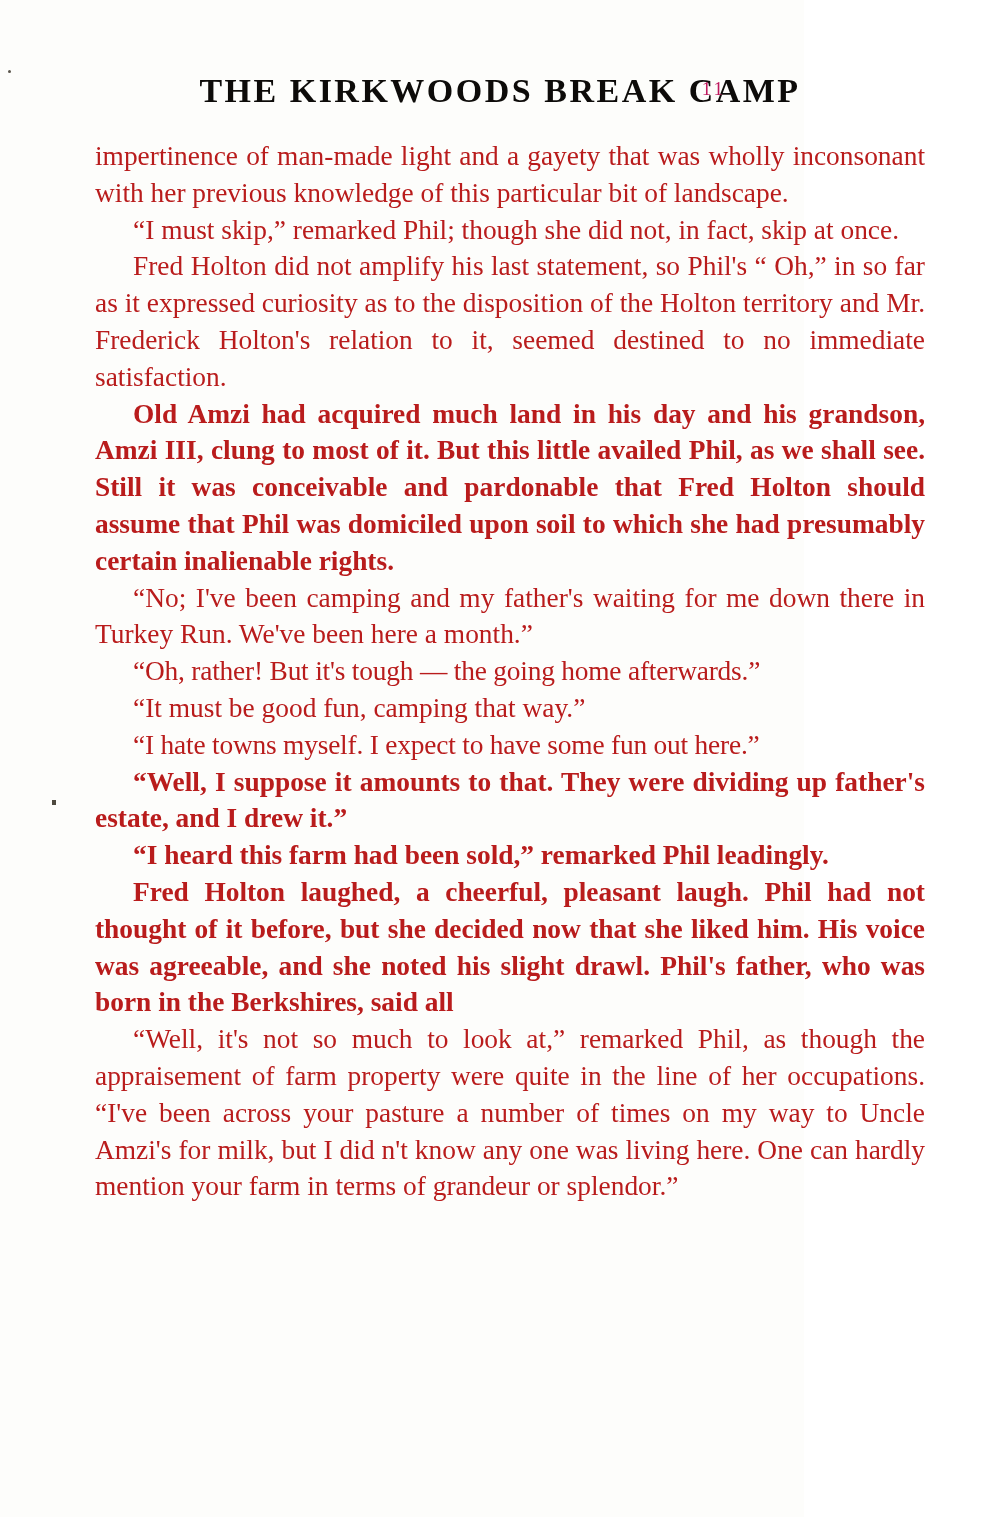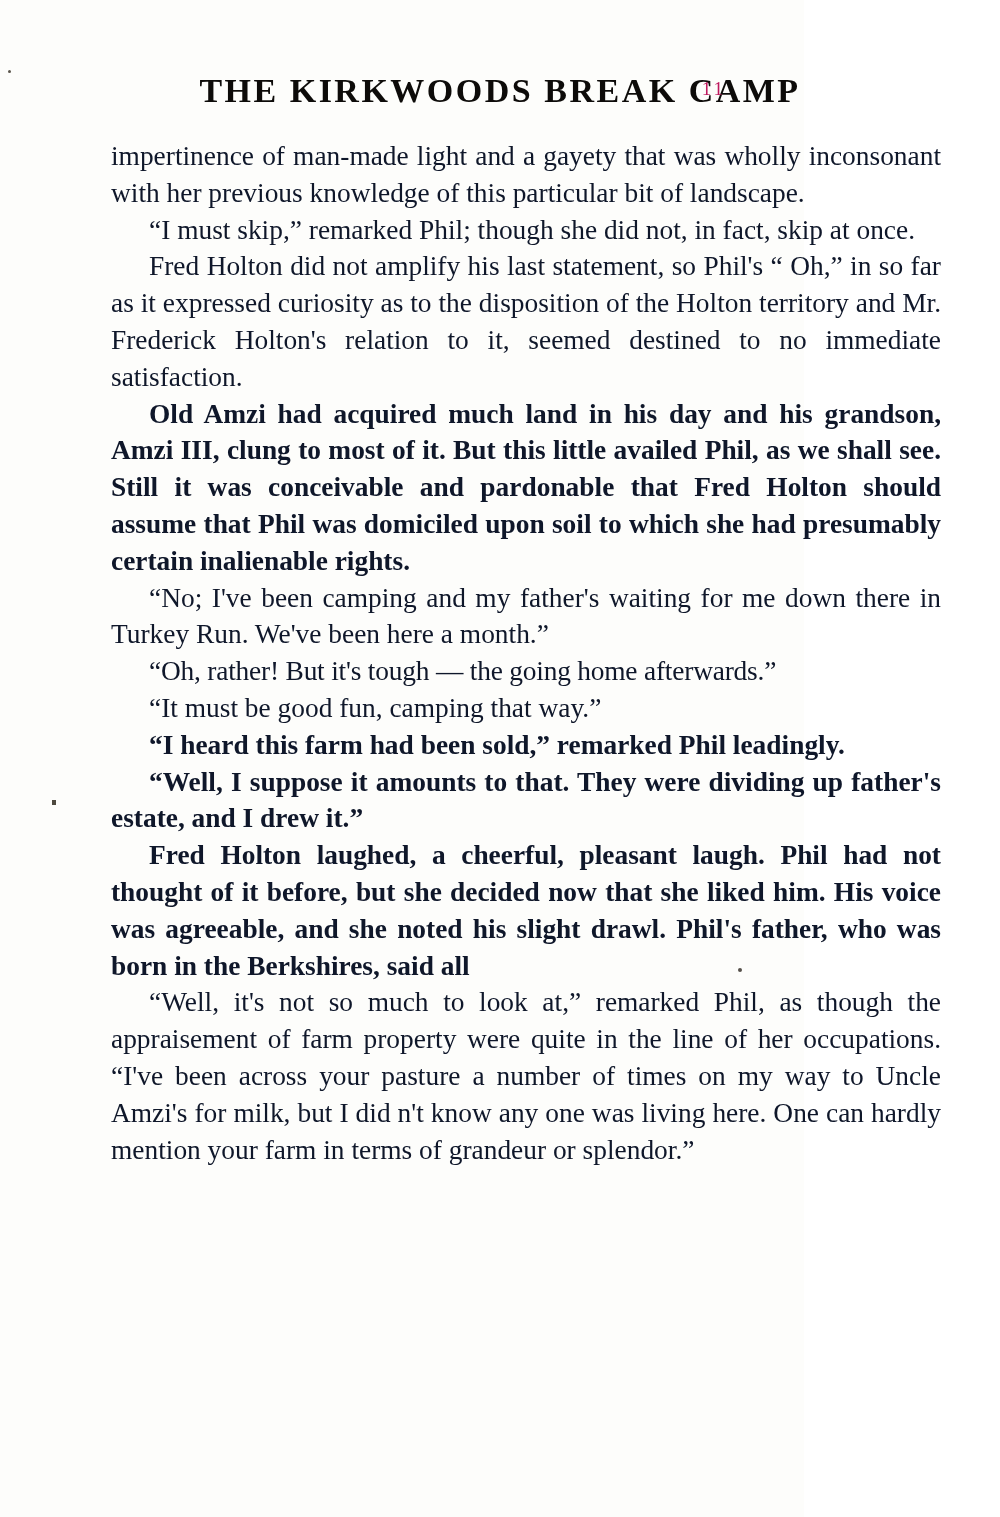--- a/index.html
+++ b/index.html
@@ -68,27 +68,27 @@
     position: absolute;
     right: 62px;
     top: 968px;
     width: 4px;
     height: 4px;
     background: #55504a;
     border-radius: 50%;
   }
   .body-text {
     position: absolute;
-    left: 111px;
+    left: 95px;
     top: 138px;
     width: 830px;
     font-size: 27.4px;
     line-height: 36.8px;
     text-align: justify;
-    color: #0f172a;
+    color: #b91c1c;
     -webkit-font-smoothing: none;
   }
   .body-text p {
     margin: 0;
     text-indent: 0;
   }
   .body-text p.indent {
     text-indent: 38px;
   }
   .p-bold {
@@ -116,19 +116,20 @@
   <div class="folio">11</div>
 
   <div class="body-text">
     <p>impertinence of man-made light and a gayety that was wholly inconsonant with her previous knowledge of this particular bit of landscape.</p>
     <p class="indent">“I must skip,” remarked Phil; though she did not, in fact, skip at once.</p>
     <p class="indent">Fred Holton did not amplify his last statement, so Phil's “ Oh,” in so far as it expressed curiosity as to the disposition of the Holton territory and Mr. Frederick Holton's relation to it, seemed destined to no immediate satisfaction.</p>
     <p class="indent p-bold">Old Amzi had acquired much land in his day and his grandson, Amzi III, clung to most of it.  But this little availed Phil, as we shall see.  Still it was conceivable and pardonable that Fred Holton should assume that Phil was domiciled upon soil to which she had presumably certain inalienable rights.</p>
     <p class="indent">“No; I've been camping and my father's waiting for me down there in Turkey Run.  We've been here a month.”</p>
     <p class="indent tight">“Oh, rather!  But it's tough — the going home afterwards.”</p>
     <p class="indent">“It must be good fun, camping that way.”</p>
+    <p class="indent tight">“I hate towns myself.  I expect to have some fun out here.”</p>
+    <p class="indent p-semi">“Well, I suppose it amounts to that.  They were dividing up father's estate, and I drew it.”</p>
     <p class="indent p-semi">“I heard this farm had been sold,” remarked Phil leadingly.</p>
-    <p class="indent p-semi">“Well, I suppose it amounts to that.  They were dividing up father's estate, and I drew it.”</p>
     <p class="indent p-semi">Fred Holton laughed, a cheerful, pleasant laugh.  Phil had not thought of it before, but she decided now that she liked him.  His voice was agreeable, and she noted his slight drawl.  Phil's father, who was born in the Berkshires, said all</p>
     <p class="indent">“Well, it's not so much to look at,” remarked Phil, as though the appraisement of farm property were quite in the line of her occupations.  “I've been across your pasture a number of times on my way to Uncle Amzi's for milk, but I did n't know any one was living here.  One can hardly mention your farm in terms of grandeur or splendor.”</p>
   </div>
 
 </div>
 
 </body></html>

